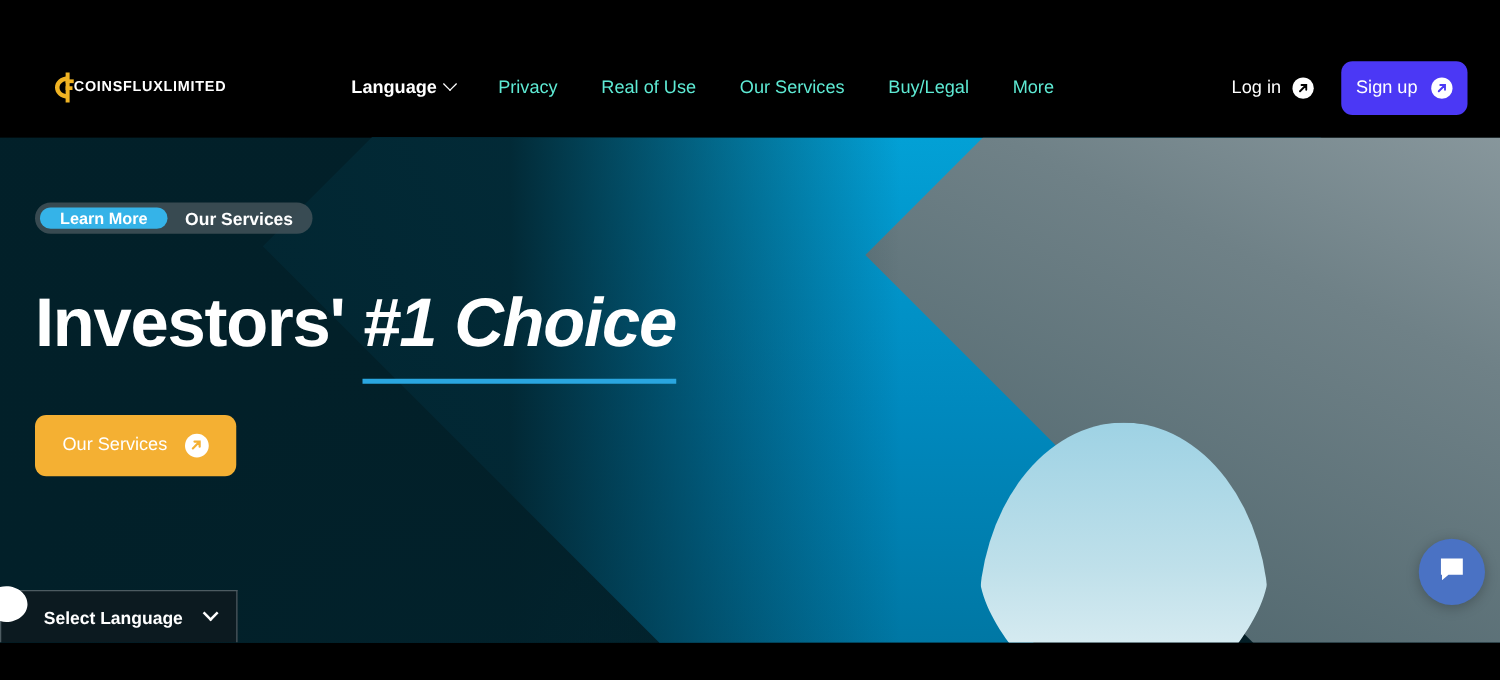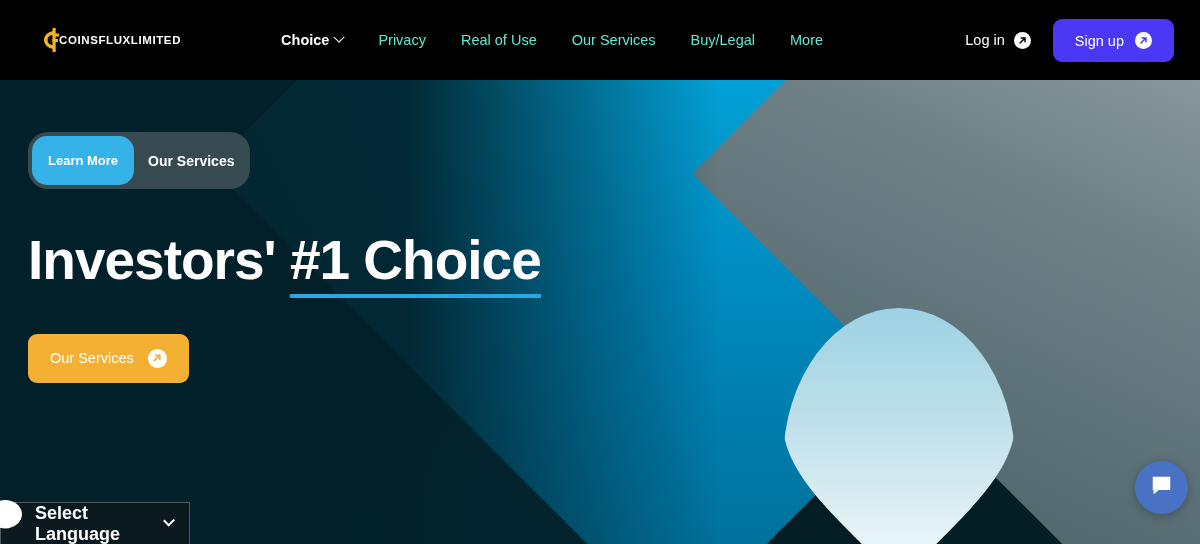--- a/index.html
+++ b/index.html
@@ -1,20 +1,20 @@
 <!DOCTYPE html>
 <html><head>
 <meta charset="utf-8">
 <style>
   * { margin:0; padding:0; box-sizing:border-box; }
   html, body {
     width:1200px; height:544px; overflow:hidden;
     background:#000; font-family:"Liberation Sans", sans-serif;
   }
-  #root { position:relative; width:1200px; height:544px; overflow:hidden; }
+  #root { position:relative; width:1200px; height:484px; overflow:hidden;margin-top:30px; }
 
   
   .navbar {
     position:absolute; top:0; left:0; width:1200px; height:80px;
     background:#000000; z-index:40;
     display:flex; align-items:center;
   }
   .logo-wrap {
     display:flex; align-items:center; margin-left:40px; gap:2px;
   }
@@ -46,23 +46,23 @@
   .login-btn {
     display:flex; align-items:center; gap:9px;
     color:#ffffff; font-size:14.5px; cursor:pointer;text-align:right;
   }
   .arrow-circle {
     width:17px; height:17px; border-radius:50%; background:#ffffff;
     display:flex; align-items:center; justify-content:center; flex:0 0 auto;
   }
   .arrow-circle svg { display:block; }
   .signup-btn {
-    display:flex; align-items:flex-end; gap:11px;
+    display:flex; align-items:center; gap:11px;
     background:#4b38f5; color:#fff; font-size:14.5px;
-    border:none; border-radius:9px; padding:13px 22px; cursor:pointer;
+    border:none; border-radius:9px; padding:13px 12px; cursor:pointer;
     font-family:"Liberation Sans", sans-serif;
   }
 
   
   .hero {
     position:absolute; top:80px; left:0; width:1200px; height:464px;
     background:#022029; overflow:hidden;
   }
   .bg-glow {
     position:absolute; inset:0;
@@ -99,33 +99,33 @@
   .hero-content {
     position:absolute; left:28px; top:52px; width:640px; z-index:10;
   }
   .pill-group {
     display:inline-flex; align-items:center;
     background:rgba(72,86,92,.78); border-radius:20px;
     padding:4px 16px 4px 4px;
   }
   .pill-active {
     background:#35b3e8; color:#ffffff; font-size:13px; font-weight:bold;
-    border-radius:15px; padding:17px 16px; white-space:nowrap; cursor:pointer;
+    border-radius:15px; padding:1px 16px; white-space:nowrap; cursor:pointer;
   }
   .pill-label {
     color:#ffffff; font-size:14px; font-weight:bold;
     margin-left:14px; white-space:nowrap; cursor:pointer;
   }
   .headline {
     margin-top:43px;
     color:#ffffff; font-size:55px; font-weight:bold;
     letter-spacing:-1px; line-height:1.05; white-space:nowrap;
   }
   .headline .u1 {
-    border-bottom:4px solid #2aa6e0; padding-bottom:3px;
+    border-bottom:4px solid #2aa6e0; padding-bottom:14px;font-style:italic;
   }
   .subtitle {
     margin-top:42px;
     color:#ced8dc; font-size:20px; line-height:1.46; max-width:540px;
   }
   .cta-btn {
     margin-top:44px;
     display:inline-flex; align-items:center; gap:14px;
     background:#f4b033; color:#ffffff; font-size:14.5px;
     border:none; border-radius:9px; padding:15px 22px; cursor:pointer;
@@ -149,21 +149,21 @@
   }
 
   
   .lang-bar {
     position:absolute; left:0; bottom:0; z-index:60;
     width:190px; height:42px;
     background:#0c1a20; border:1px solid #4d5b61; border-bottom:none;
     display:flex; align-items:center;
   }
   .lang-label {
-    color:#ffffff; font-size:18px; font-weight:bold; margin-left:34px;
+    color:#ffffff; font-size:14px; font-weight:bold; margin-left:34px;
   }
   .lang-chev {
     margin-left:auto; margin-right:16px;
     width:9px; height:9px;
     border-right:2px solid #ffffff; border-bottom:2px solid #ffffff;
     transform:rotate(45deg) translate(-2px,-2px);
   }
   .lang-speech {
     position:absolute; left:-14px; bottom:6px; z-index:61; cursor:pointer;
   }
@@ -182,21 +182,21 @@
           <rect x="12.5" y="1" width="3.2" height="24" fill="#f0b323"></rect>
           <rect x="12.5" y="6.5" width="6.5" height="3" fill="#f0b323"></rect>
           <rect x="12.5" y="12" width="5.5" height="3" fill="#f0b323"></rect>
         </svg>
       </span>
       <span class="logo-text">COINSFLUXLIMITED</span>
     </div>
 
     <div class="nav-links">
       <div class="nav-link active">
-        <span>Choice</span>
+        <span>Language</span>
         <span class="chev"></span>
       </div>
       <div class="nav-link">
         <span>Privacy</span>
       </div>
       <div class="nav-link">
         <span>Real of Use</span>
       </div>
       <div class="nav-link">
         <span>Our Services</span>

